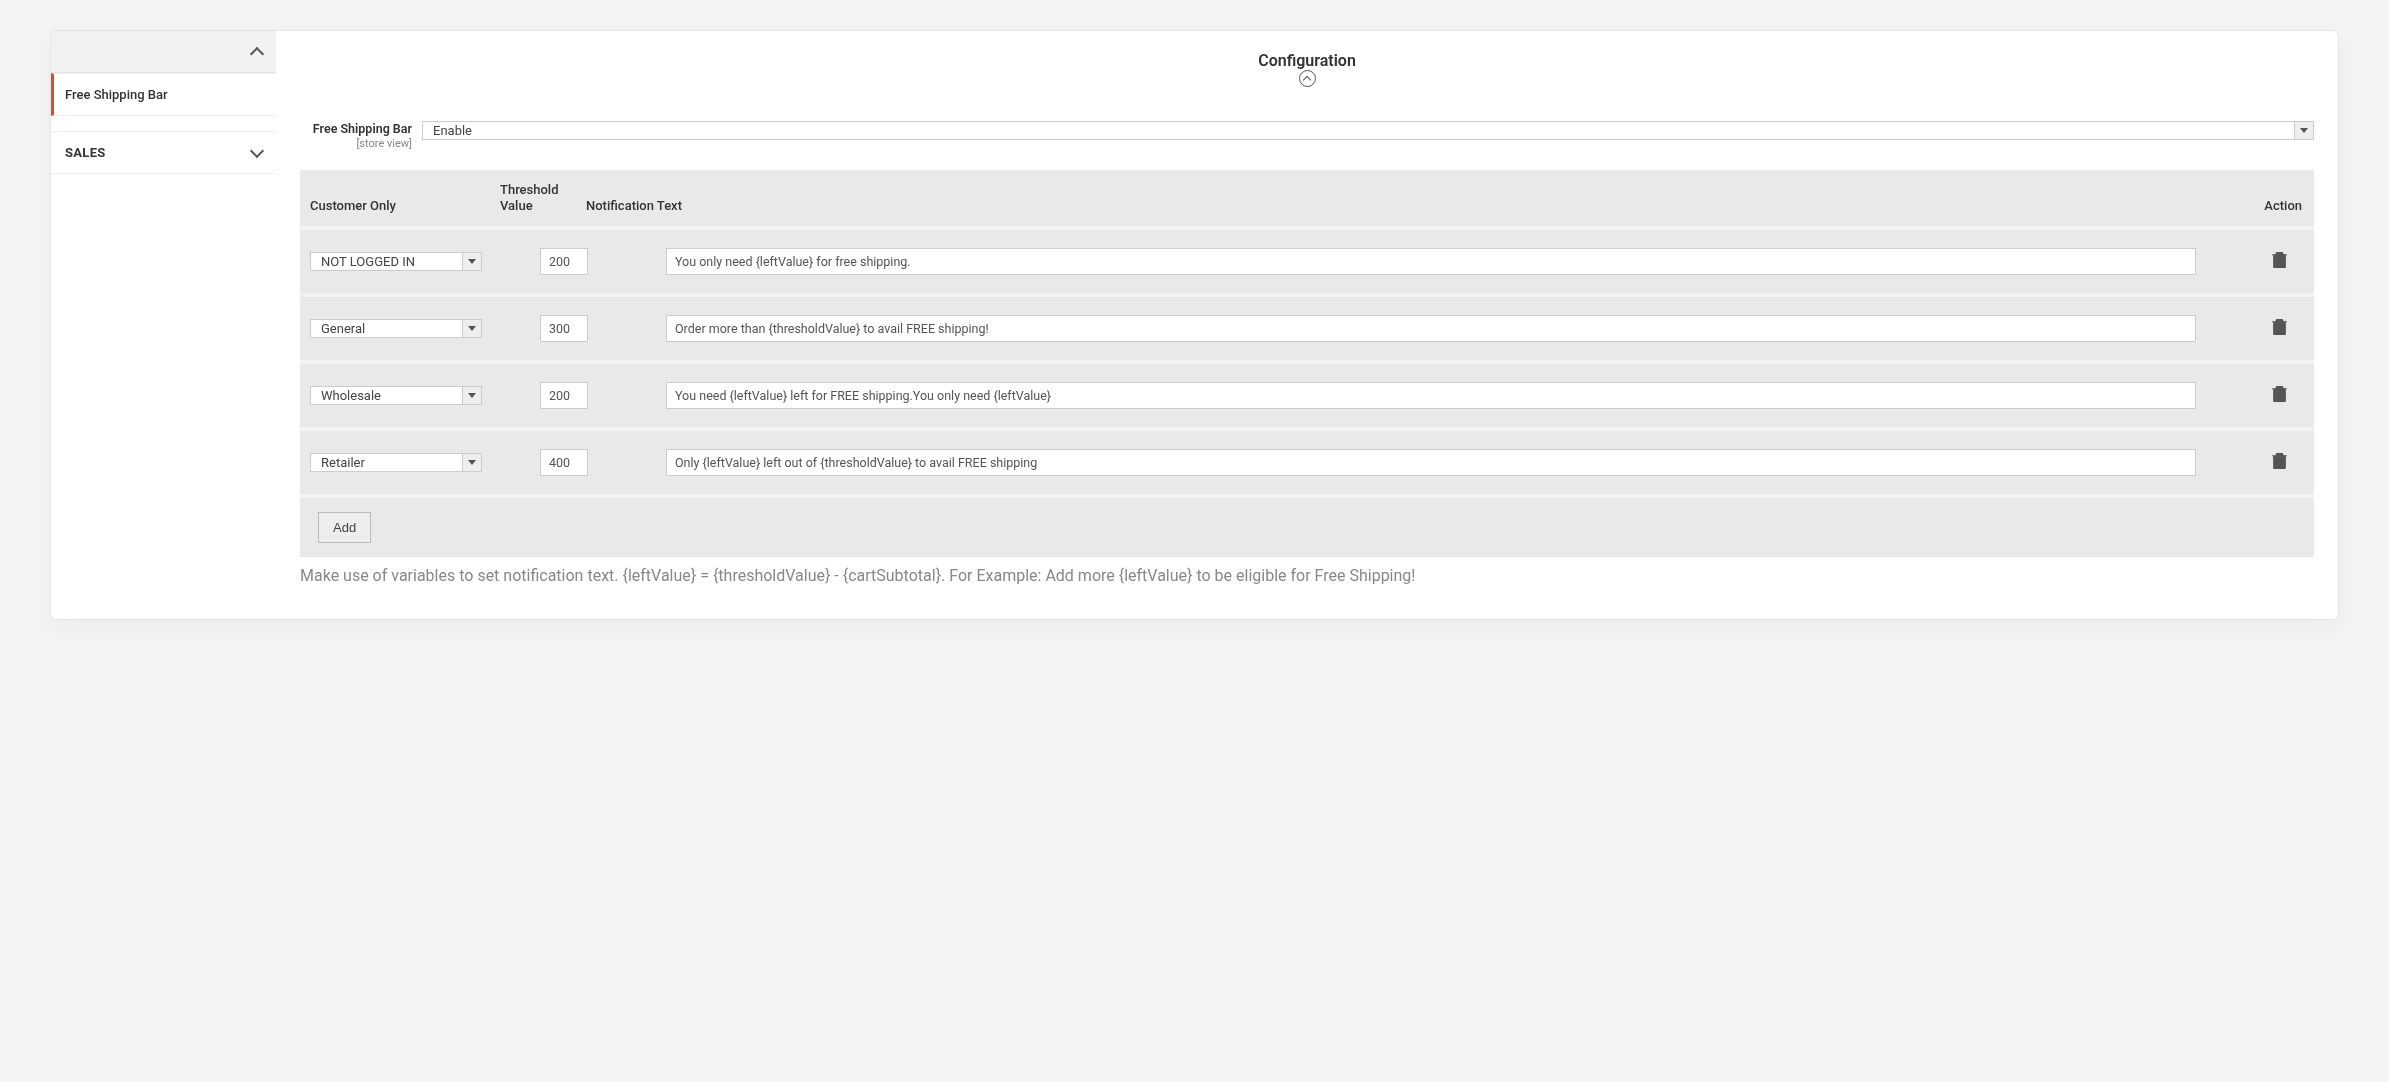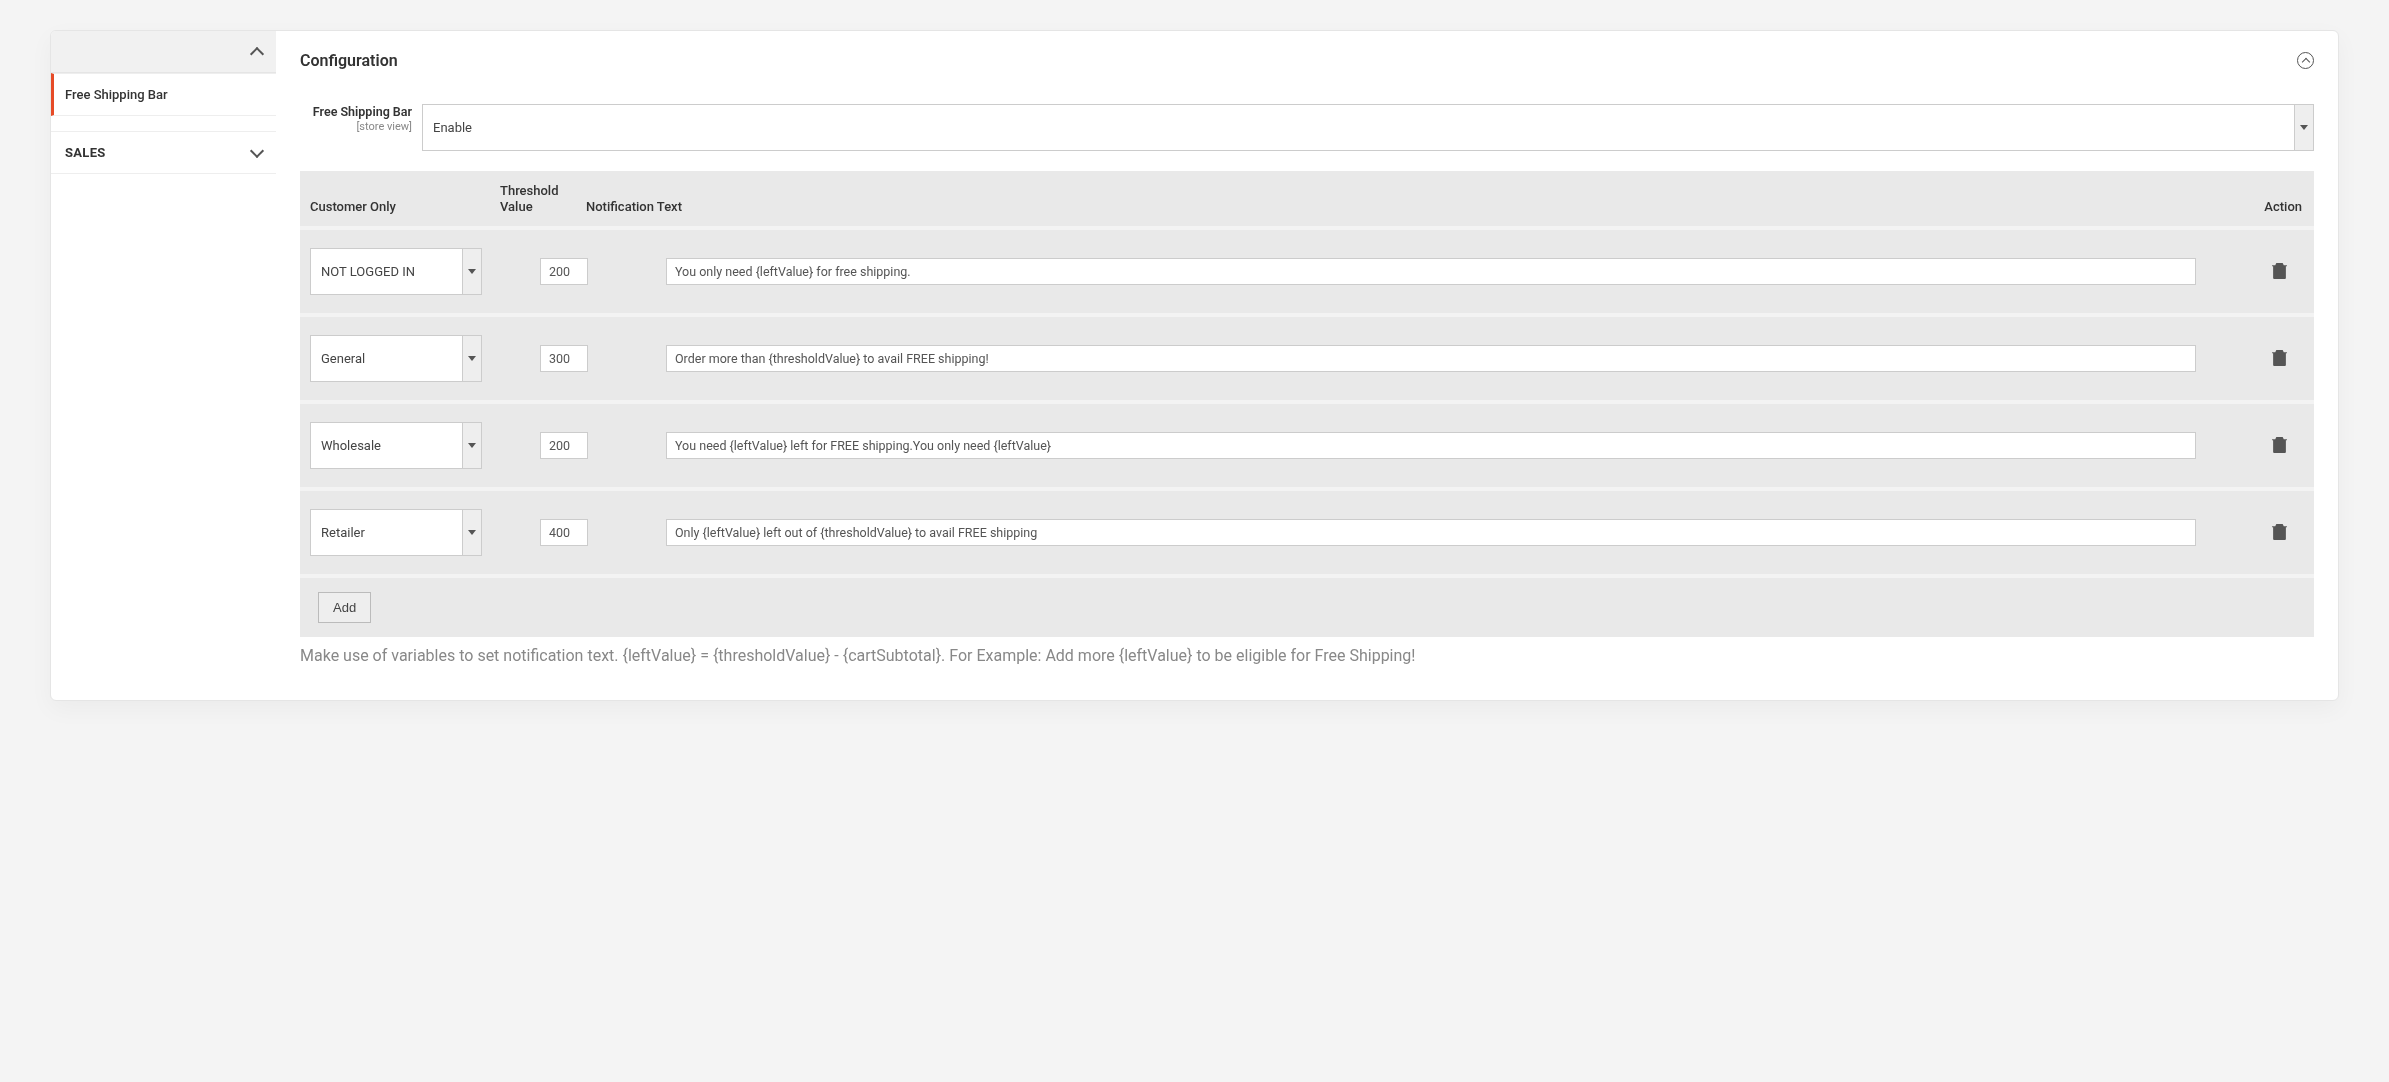--- a/index.html
+++ b/index.html
@@ -65,20 +65,21 @@
 
   .main {
     flex: 1;
     padding: 20px 24px 12px 24px;
   }
   .section-title-row {
     display: flex;
     justify-content: space-between;
     align-items: center;
     margin-bottom: 34px;
+    flex-direction: column;
   }
   .section-title {
     font-size: 16px;
     font-weight: 600;
     color: #333;
   }
   .collapse-circle {
     width: 17px; height: 17px;
     border: 1px solid #555;
     border-radius: 50%;
@@ -112,21 +113,21 @@
   .field-value { flex: 1; }
   .select-box {
     width: 100%;
     display: flex;
   }
   .select-box .val {
     flex: 1;
     border: 1px solid #ccc;
     border-right: none;
     background: #fff;
-    padding: 15px 10px;
+    padding: 1px 10px;
     font-size: 13px;
     color: #444;
   }
   .select-box .arrow {
     width: 20px;
     border: 1px solid #ccc;
     background: #eee;
     display: flex; align-items:center; justify-content:center;
   }
   .select-box .arrow .tri {

